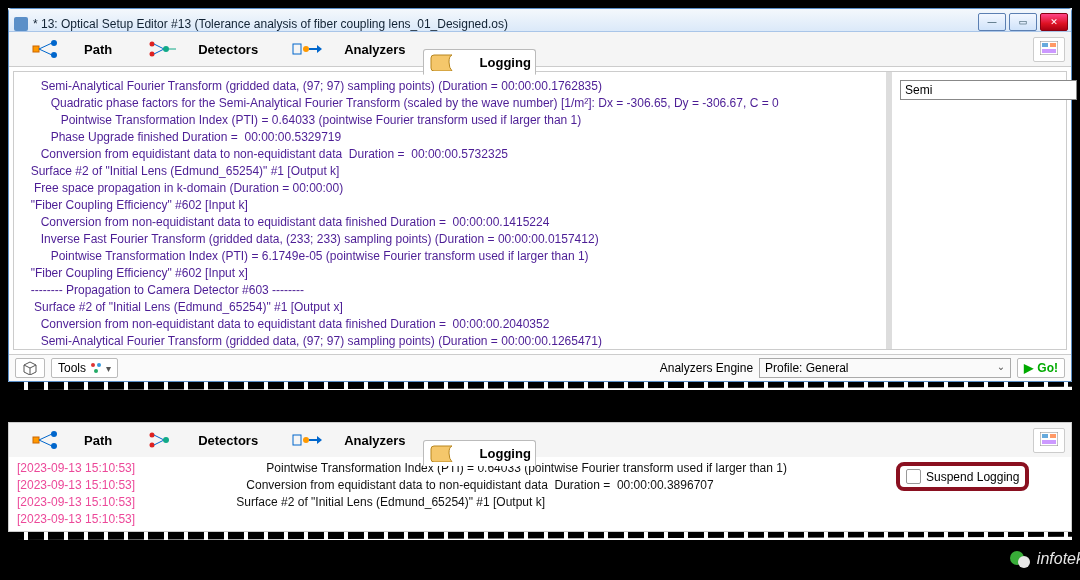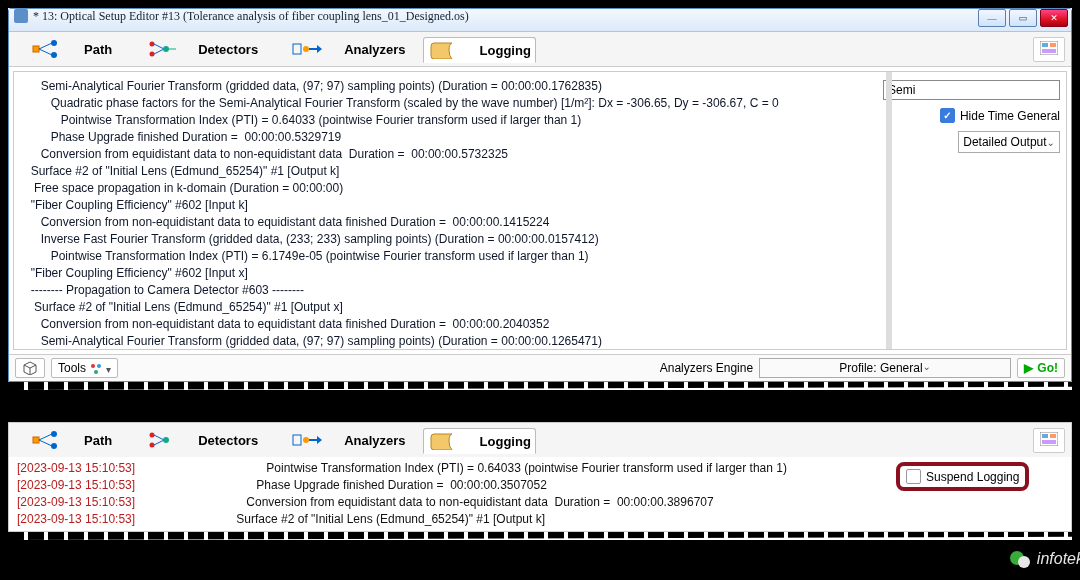--- a/index.html
+++ b/index.html
@@ -1,50 +1,50 @@
 <!DOCTYPE html>
 <html><head>
 <meta charset="utf-8">
 <style>
 body {
   margin:0; padding:0; background:#000; font-family:"Segoe UI",Tahoma,sans-serif; font-size:12px; color:#000; width:1080px; height:580px; overflow:hidden;
 }
 .torn {margin:8px; background:#fff;}
 .win {background:#fff; border:1px solid #5a8fc8; border-radius:3px 3px 0 0;}
-.titlebar {height:22px; background:linear-gradient(#f4f8fc,#dbe9f9); display:flex; align-items:flex-start; font-size:12px; color:#123; border-bottom:1px solid #a9c5e8;font-family:Liberation Serif, serif;}
+.titlebar {height:22px; background:linear-gradient(#f4f8fc,#dbe9f9); display:flex; align-items:flex-end; font-size:12px; color:#123; border-bottom:1px solid #a9c5e8;}
 .titlebar .ticon{width:14px;height:14px;background:#5a8fc8;margin:0 5px;border-radius:2px;}
 .titlebar .spacer{flex:1}
 .tbtn{width:26px;height:16px;margin-right:3px;border:1px solid #5b7fb2;border-radius:2px;background:linear-gradient(#f2f7ff,#d0e3fa);display:flex;align-items:center;justify-content:center;font-size:9px;color:#245}
 .tbtn.close{background:linear-gradient(#f48,#d12 60%,#a01);color:#fff;border-color:#801}
 .tabbar{height:34px;background:#f5f5f5;display:flex;align-items:center;border-bottom:1px solid #ccc;padding:0 6px}
 .tab{display:flex;align-items:center;gap:22px;padding:6px 16px;border:1px solid transparent;}
-.tab.sel{background:#fff;border:1px solid #bbb;border-bottom:1px solid #fff;position:relative;top:1px;border-radius:3px 3px 0 0}
+.tab.sel{background:#fff;border:1px solid #bbb;border-bottom:1px solid #fff;position:relative;top:13px;border-radius:3px 3px 0 0}
 .tab b{font-weight:700;font-size:13px}
 .tabbar .grow{flex:1}
 .iconbtn{border:1px solid #ccc;padding:3px 6px;border-radius:2px;background:#fff}
 .logbody{display:flex;border:1px solid #ccc;margin:4px;background:#fff}
-.logtext{flex:1;padding:6px 10px;font-size:12px;line-height:17px;color:#0f172a;white-space:pre-wrap;height:265px;overflow:hidden;position:relative}
+.logtext{flex:1;padding:6px 10px;font-size:12px;line-height:17px;color:#4c1d95;white-space:pre-wrap;height:265px;overflow:hidden;position:relative}
 .logtext .mask{position:absolute;right:2px;top:0;bottom:0;width:6px;background:#ddd}
-.side{width:160px;padding:8px 6px 6px 6px;display:flex;flex-direction:column;gap:8px;align-items:flex-end}
+.side{width:160px;padding:8px 6px 6px 6px;display:flex;flex-direction:row;gap:8px;align-items:flex-start}
 .srch{display:flex;gap:4px}
 .srch input{flex:1;border:1px solid #888;padding:2px 4px;font-size:12px}
 .chk{display:flex;align-items:center;gap:5px;font-size:12px}
 .cbx{width:13px;height:13px;border:1px solid #3a7bde;background:#3a7bde;border-radius:2px;color:#fff;display:flex;align-items:center;justify-content:center;font-size:10px;font-weight:700}
 .cbx.off{background:#fff;color:transparent;border-color:#999}
 .sel{border:1px solid #aaa;padding:3px 4px;background:#fff;font-size:12px;display:flex;justify-content:space-between;align-items:center}
 .bottom{height:26px;display:flex;align-items:center;gap:6px;padding:0 6px;border-top:1px solid #ccc;background:#fafafa}
-.ctrl{border:1px solid #bbb;padding:2px 6px;border-radius:2px;background:#fff;font-size:12px;display:flex;align-items:flex-end;gap:4px}
+.ctrl{border:1px solid #bbb;padding:2px 6px;border-radius:2px;background:#fff;font-size:12px;display:flex;align-items:center;gap:4px}
 .bottom .spacer{flex:1}
-.profile{border:1px solid #aaa;padding:2px 5px;width:240px;display:flex;justify-content:center}
+.profile{border:1px solid #aaa;padding:2px 5px;width:240px;display:flex;justify-content:space-between}
 .go{color:#0a0;font-weight:700}
 .svgicon{width:30px;height:18px;flex:none}
 .torn-edge{height:8px;background:repeating-linear-gradient(90deg,#000 0 16px,#fff 16px 20px);clip-path:polygon(0 0,100% 0,100% 60%,0 100%)}
 .lower-log{display:flex;border:1px solid #ccc;border-top:none;background:#fff;margin-top:-1px}
 .lower-log .col{padding:3px 8px;font-size:12px;line-height:17px}
-.lower-log .c1{width:180px;color:#b91c1c}
+.lower-log .c1{width:180px;color:#ec4899}
 .lower-log .c2{flex:1;color:#111}
 .suspend-wrap{width:170px;padding:5px;display:flex;align-items:flex-start}
 .suspend{border:4px solid #8a1020;border-radius:8px;padding:3px 6px;background:#fff}
 .watermark{position:relative}
 .watermark .wm{position:absolute;right:-12px;bottom:-32px;color:#fff;font-size:16px;font-style:italic;opacity:.9;pointer-events:none}
 .chev{font-size:10px;color:#555}
 </style>
 </head>
 <body>
 
@@ -206,21 +206,20 @@
 
   <div class="lower-log">
     <div class="col c1">
       <div>[2023-09-13 15:10:53]</div>
       <div>[2023-09-13 15:10:53]</div>
       <div>[2023-09-13 15:10:53]</div>
       <div>[2023-09-13 15:10:53]</div>
     </div>
     <div class="col c2">
       <div style="white-space:pre-wrap">                Pointwise Transformation Index (PTI) = 0.64033 (pointwise Fourier transform used if larger than 1)</div>
-      <div style="white-space:pre">             Phase Upgrade finished Duration =  00:00:00.3507052</div>
       <div style="white-space:pre">          Conversion from equidistant data to non-equidistant data  Duration =  00:00:00.3896707</div>
       <div style="white-space:pre">       Surface #2 of "Initial Lens (Edmund_65254)" #1 [Output k]</div>
     </div>
     <div class="suspend-wrap">
       <div class="suspend">
         <label class="chk">
           <span class="cbx off">✓</span>
           <span>Suspend Logging</span>
         </label>
       </div>

